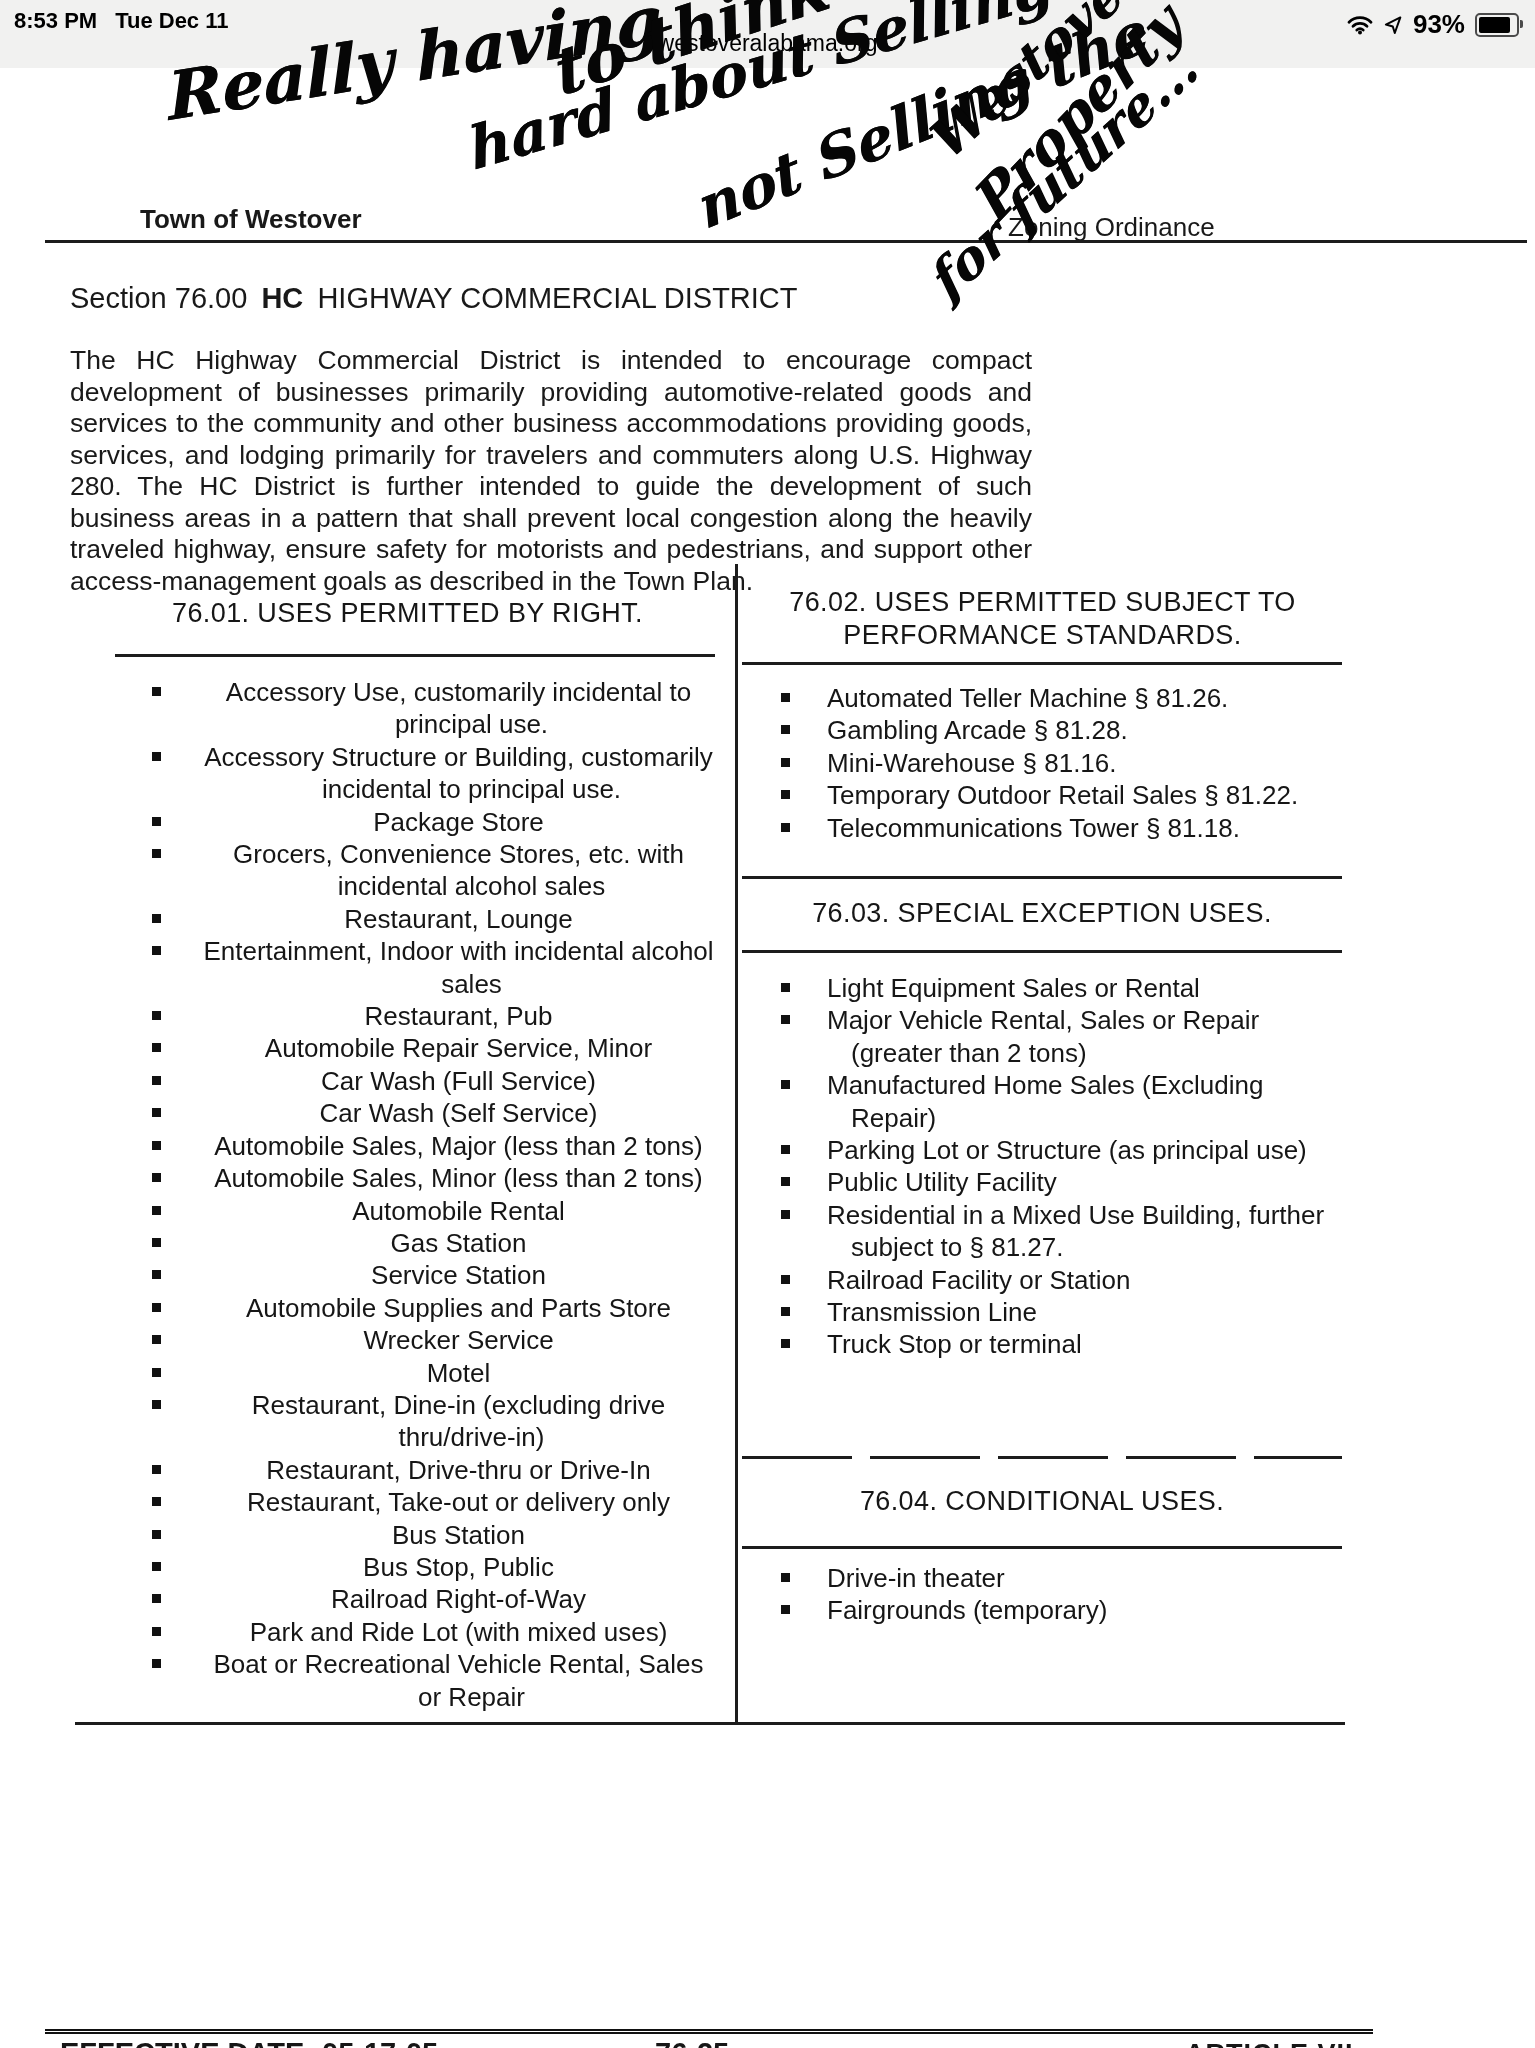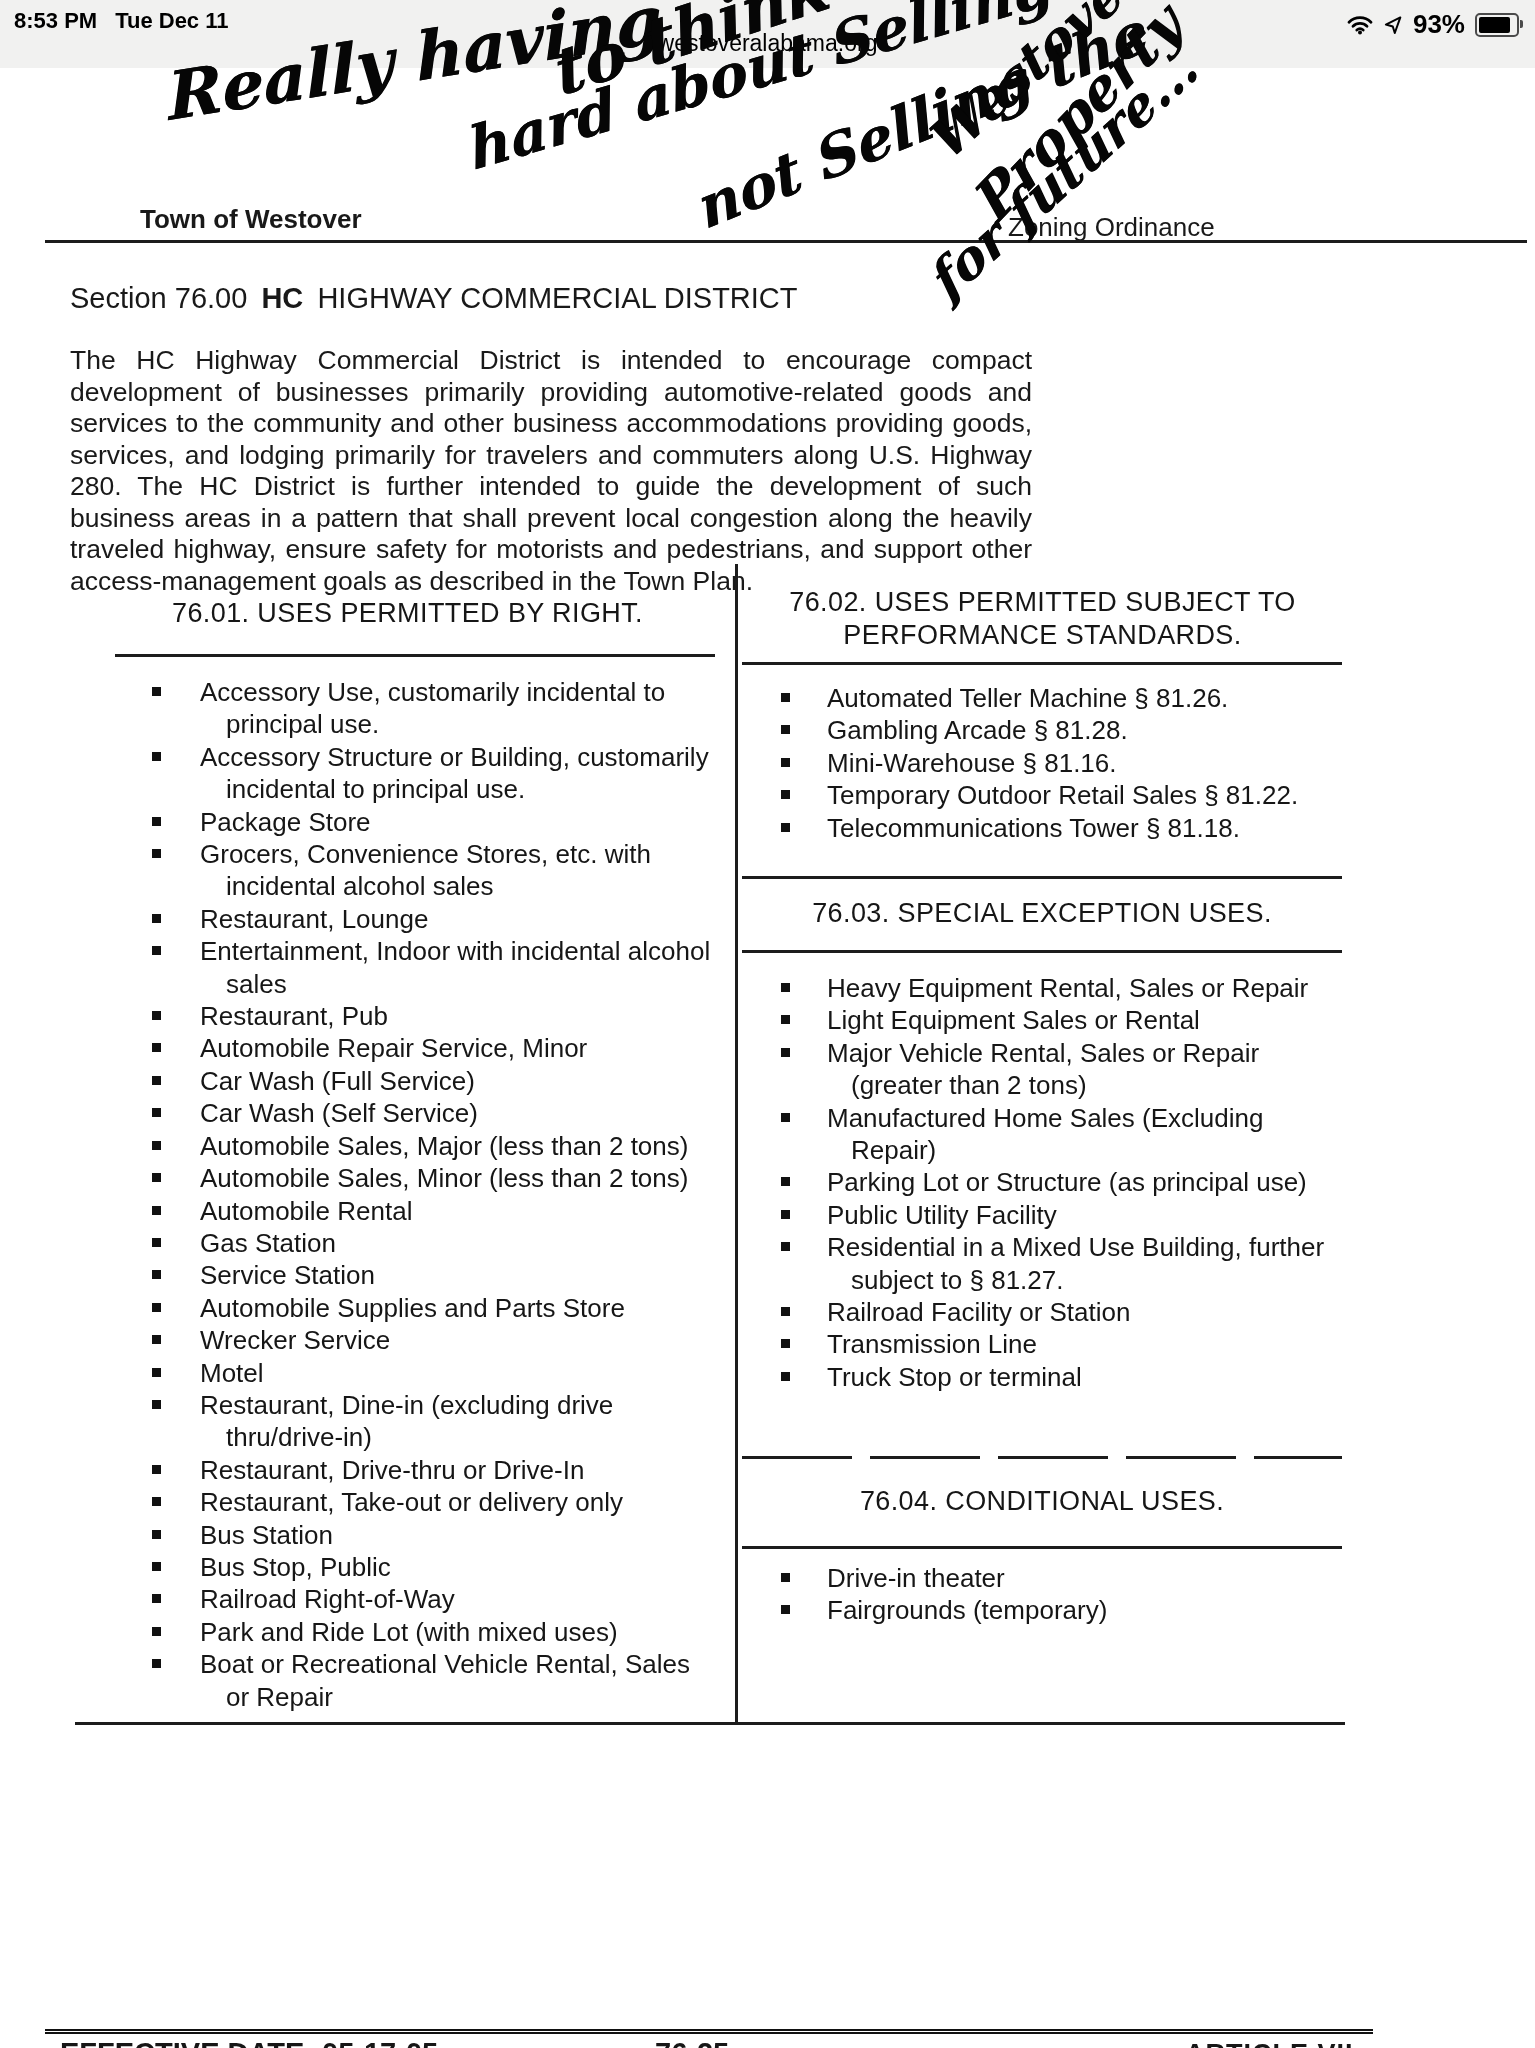--- a/index.html
+++ b/index.html
@@ -50,21 +50,21 @@
   .rt1{left:742px;top:830px;width:600px;}
   .r-rule1b{left:742px;top:882px;width:600px;}
   .r-rule2a{left:742px;top:1388px;width:600px;height:3px;
     background:repeating-linear-gradient(90deg,#1c1c1c 0 110px,rgba(0,0,0,0) 110px 128px);}
   .rt2{left:742px;top:1418px;width:600px;}
   .r-rule2b{left:742px;top:1478px;width:600px;}
   .bottom-rule{left:75px;top:1654px;width:1270px;}
   ul.uses{list-style:none;margin:0;padding:0;position:absolute;font-size:26px;line-height:32.4px;color:#161616;}
   ul.uses li{position:relative;}
   .left-list{left:152px;top:608px;width:565px;}
-  .left-list li{padding-left:74px;text-indent:-26px;}
+  .left-list li{padding-left:74px;text-indent:-26px;text-align:center;}
   .left-list .bullet{left:0;}
   .right-list{width:610px;}
   .right-list li{padding-left:106px;text-indent:-24px;}
   .right-list .bullet{left:36px;}
   .right-list-0{left:745px;top:614px;}
   .right-list-1{left:745px;top:904px;}
   .right-list-2{left:745px;top:1494px;}
   .bullet{position:absolute;top:11px;width:9px;height:9px;background:#111;}
   
   .footer-rule{left:45px;top:1961px;width:1328px;height:5px;
@@ -291,21 +291,20 @@
       </li>
     </ul>
 
   <div class="rule r-rule1a"></div>
   <div class="col-title rt1">76.03. SPECIAL EXCEPTION USES.</div>
   <div class="rule r-rule1b"></div>
   <ul class="uses right-list right-list-1">
 
       <li>
         <span class="bullet"></span>
-        <span>Heavy Equipment Rental, Sales or Repair</span>
       </li>
 
       <li>
         <span class="bullet"></span>
         <span>Light Equipment Sales or Rental</span>
       </li>
 
       <li>
         <span class="bullet"></span>
         <span>Major Vehicle Rental, Sales or Repair (greater than 2 tons)</span>

